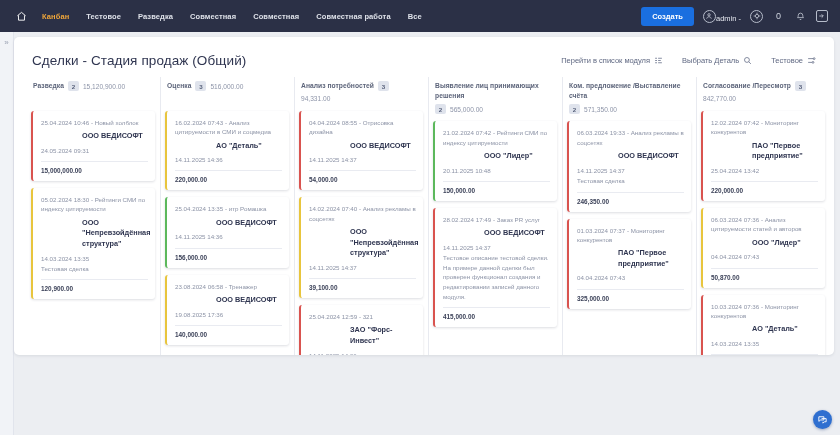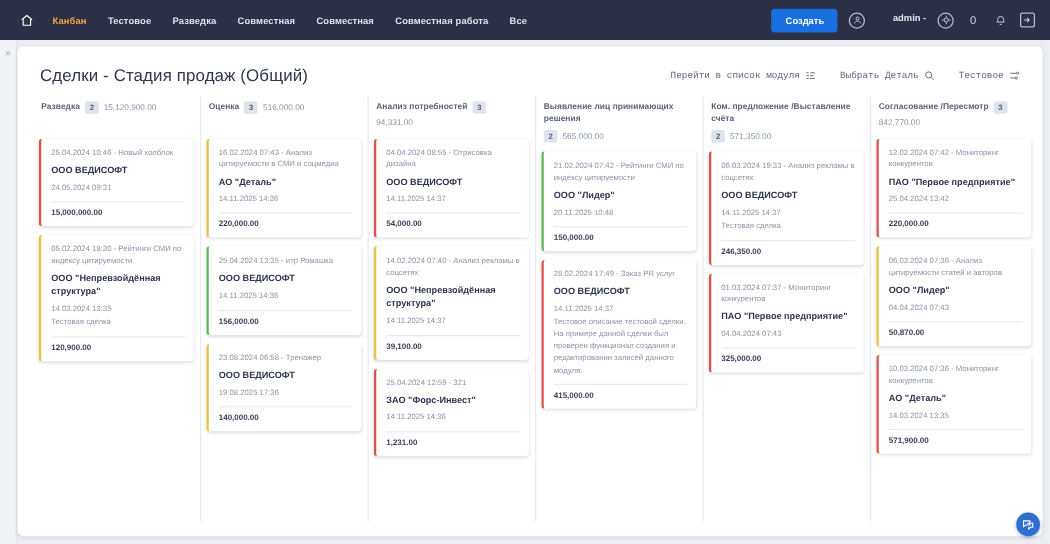--- a/index.html
+++ b/index.html
@@ -30,22 +30,22 @@
   .navlink.active { color: #f0a63a; }
   .topright {
     margin-left: auto; display: flex; align-items: center; gap: 9px;
     padding-right: 4px;
   }
   .create-btn {
     background: #1a6fe0; color: #fff; font-size: 7.5px; font-weight: bold;
     padding: 5px 11px; border-radius: 3px; cursor: pointer; white-space: nowrap;
   }
   .user-chip {
-    display: flex; align-items: flex-start; gap: 22px;
-    color: #e4e7ee; font-size: 7.5px; cursor: pointer; font-weight: bold;
+    display: flex; align-items: flex-end; gap: 0;
+    color: #e4e7ee; font-size: 7.5px; cursor: pointer;
   }
   .circ-ico {
     width: 13px; height: 13px; border-radius: 50%;
     border: 1px solid #b6bcca; display: flex;
     align-items: center; justify-content: center; color: #cfd4df;
   }
   .plain-ico {
     width: 13px; height: 14px; display: flex; align-items: center;
     justify-content: center; color: #cfd4df; cursor: pointer; font-size: 9px;
   }
@@ -62,30 +62,30 @@
     border-right: 1px solid #e1e4ec;
   }
   .expand-chev {
     margin-top: 6px; text-align: center;
     font-size: 8px; color: #9aa1b2; cursor: pointer;
   }
 
   
   .panel {
     position: absolute; left: 14px; top: 37px;
-    width: 820px; height: 392px;
+    width: 820px; height: 318px;
     background: #ffffff; border-radius: 5px;
     box-shadow: 0 1px 3px rgba(40,48,70,.10);
     overflow: hidden;
   }
   .panel-head { padding: 16px 18px 0 18px; display: flex; align-items: flex-start; }
   .page-title {
     font-size: 13.5px; color: #2f3550; font-weight: normal; letter-spacing: .1px;
   }
-  .tools { margin-left: auto; display: flex; align-items: center; gap: 19px; padding-top: 3px; font-family: Liberation Mono, monospace; }
+  .tools { margin-left: auto; display: flex; align-items: center; gap: 19px; padding-top: 3px; }
   .tool {
     display: flex; align-items: center; gap: 4px;
     font-size: 7.5px; color: #5e6781; cursor: pointer; white-space: nowrap;
   }
   .tool svg { display: block; }
 
   
   .board {
     display: flex; padding: 13px 8px 0 12px; gap: 0;
     height: 355px; align-items: flex-start;
@@ -121,21 +121,21 @@
     box-shadow: 0 1px 2.5px rgba(45,52,75,.16);
     padding: 7px 7px 7px 8px;
     border-left: 2.5px solid #d9534f;
     position: relative;
   }
   .card-sub {
     font-size: 6.2px; color: #8c93a6; line-height: 1.5; margin-bottom: 4px;
   }
   .card-title {
     font-size: 7.3px; font-weight: bold; color: #2f3550;
-    line-height: 1.45; margin-bottom: 4px;
+    line-height: 1.45; margin-bottom: 4px; margin-left: 41px;
   }
   .card-date { font-size: 6.2px; color: #8c93a6; line-height: 1.5; }
   .card-note { font-size: 6.2px; color: #8c93a6; line-height: 1.55; margin-top: 1px; }
   .card-sep { height: 1px; background: #e9ebf1; margin: 6px 0 5px 0; }
   .card-amt { font-size: 6.4px; color: #3b4158; font-weight: bold; }
 
   
   .fab {
     position: absolute; right: 8px; bottom: 6px;
     width: 19px; height: 19px; border-radius: 50%;

